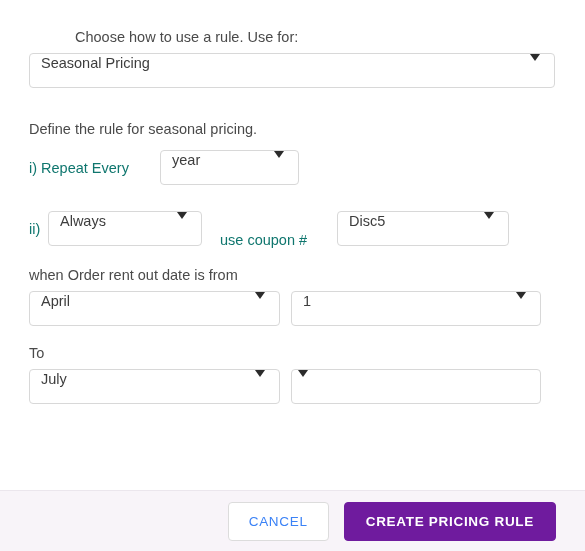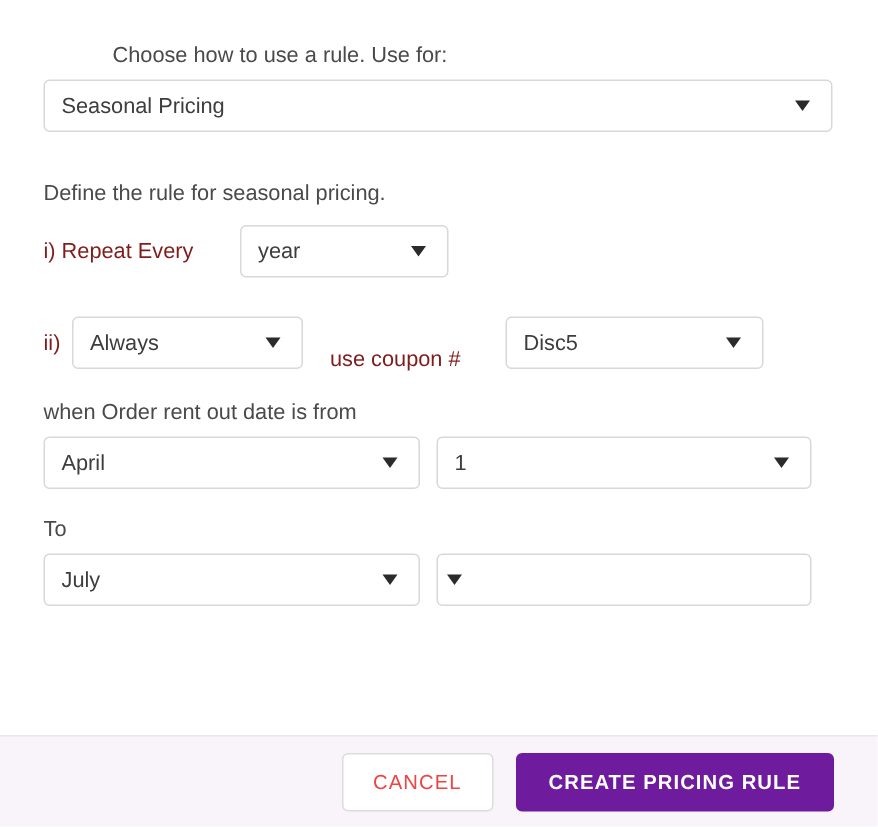--- a/index.html
+++ b/index.html
@@ -74,36 +74,35 @@
 
   .field-label {
     font-size: 14.5px;
     color: #4a4a4a;
     line-height: 20px;
     white-space: nowrap;
   }
 
   .inline-label {
     font-size: 14.5px;
-    color: #7f1d1d;
+    color: #0f766e;
     line-height: 20px;
     white-space: nowrap;
     display: inline-block;
   }
 
   
   .select {
     position: absolute;
     box-sizing: border-box;
     background: #ffffff;
     border: 1px solid #d8d8d8;
     border-radius: 4px;
     height: 35px;
     display: flex;
-    align-items: center;
     cursor: pointer;
   }
   .select .select-value {
     font-size: 14.5px;
     color: #3d3d3d;
     padding-left: 11px;
     line-height: 18px;
     white-space: nowrap;
     overflow: hidden;
     text-overflow: ellipsis;
@@ -141,21 +140,21 @@
     cursor: pointer;
     box-sizing: border-box;
     height: 39px;
     display: inline-flex;
     align-items: center;
     justify-content: center;
   }
   .btn-cancel {
     background: #ffffff;
     border: 1px solid #dcdcdc;
-    color: #ef4444;
+    color: #3b82f6;
     padding: 0 20px;
     margin-right: 15px;
     text-align: center;
   }
   .btn-primary {
     background: #6f1b9e;
     border: 1px solid #6f1b9e;
     color: #ffffff;
     padding: 0 21px;
     font-weight: bold;

